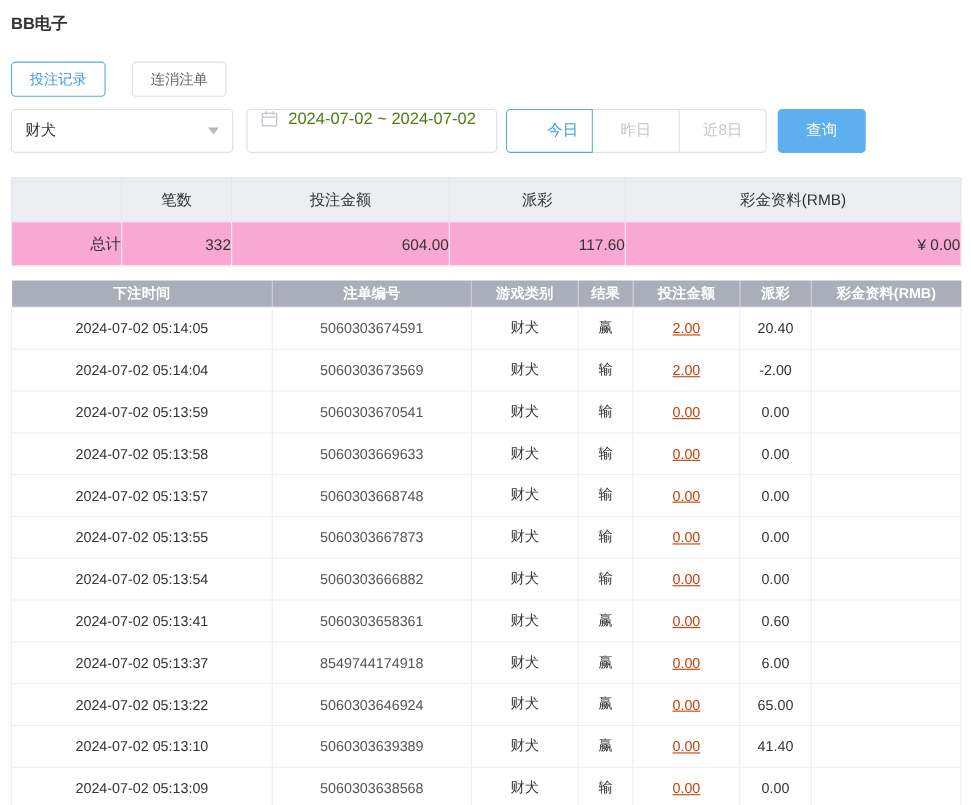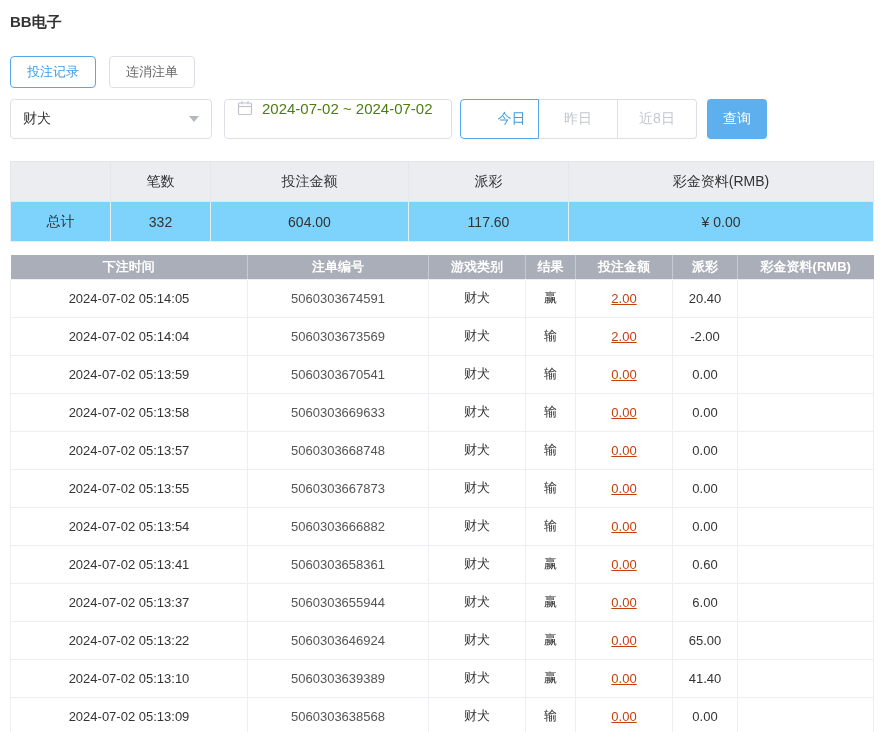--- a/index.html
+++ b/index.html
@@ -2,21 +2,21 @@
 <html><head>
 <meta charset="utf-8">
 <style>
   * { box-sizing: border-box; margin: 0; padding: 0; }
   html, body { width: 883px; height: 732px; overflow: hidden; background: #fff; }
   body { font-family: "Liberation Sans", "DejaVu Sans", sans-serif; color: #333; }
   .container { padding: 0 10px; }
 
   .page-title { padding-top: 13px; font-size: 15px; font-weight: bold; color: #333; line-height: 18px; }
 
-  .tabs { margin-top: 25px; display: flex; gap: 13px; }
+  .tabs { margin-top: 25px; display: flex; gap: 24px; }
   .tab { height: 32px; padding: 0 16px; border-radius: 4px; background: #fff; font-size: 13px;
          font-family: inherit; cursor: pointer; line-height: 30px; }
   .tab.active { border: 1px solid #57a8e8; color: #3f9be4; }
   .tab.inactive { border: 1px solid #dcdfe6; color: #666; }
 
   .filter-row { margin-top: 11px; display: flex; align-items: center; }
   .select { width: 202px; height: 40px; border: 1px solid #dcdfe6; border-radius: 4px;
             display: flex; align-items: center; justify-content: space-between;
             padding: 0 12px; font-size: 14px; color: #333; cursor: pointer; background: #fff; }
   .chevron { width: 0; height: 0; border-left: 5px solid transparent; border-right: 5px solid transparent;
@@ -28,30 +28,30 @@
 
   .btn-group { margin-left: 8px; display: flex; }
   .group-btn { height: 40px; width: 79px; background: #fff; border: 1px solid #dcdfe6;
                font-size: 14px; color: #c3c7cf; font-family: inherit; cursor: pointer; }
   .group-btn:not(:first-child) { border-left: none; }
   .group-btn:first-child { border-radius: 4px 0 0 4px; }
   .group-btn:last-child { border-radius: 0 4px 4px 0; }
   .group-btn.active { border: 1px solid #57a8e8; color: #3f9be4; padding-left: 24px; }
   .group-btn.active + .group-btn { border-left: none; }
 
-  .search-btn { margin-left: 10px; width: 60px; height: 40px; background: #5db0ed; color: #fff;
+  .search-btn { margin-left: 10px; width: 80px; height: 40px; background: #5db0ed; color: #fff;
                 border: none; border-radius: 4px; font-size: 14px; font-family: inherit; cursor: pointer; }
 
   table { border-collapse: collapse; table-layout: fixed; width: 863px; }
 
   .summary-table { margin-top: 22px; }
   .summary-table th { background: #ebedf0; height: 40px; font-weight: normal; color: #333;
                       font-size: 14px; border: 1px solid #e3e6ea; text-align: center; }
-  .summary-table td { height: 40px; text-align: center; border: 1px solid #eaedf0;
-                      font-size: 14px; color: #333; background: #7dd3fc; }
+  .summary-table td { height: 40px; text-align: right; border: 1px solid #eaedf0;
+                      font-size: 14px; color: #333; background: #f9a8d4; }
 
   .main-table { margin-top: 13px; }
   .main-table th { background: #a9aeb8; color: #fff; height: 24px; font-size: 13px; font-weight: bold;
                    text-align: center; border-right: 1px solid rgba(255,255,255,0.35); }
   .main-table th:last-child { border-right: none; }
   .main-table td { height: 38px; text-align: center; font-size: 13px; color: #333;
                    border: 1px solid #eceef1; background: #fff; }
   .main-table td.muted { color: #555; }
   .bet-link { color: #c2410c; text-decoration: underline; cursor: pointer; }
   .neg { color: #f25555; }
@@ -212,21 +212,21 @@
           <td>2024-07-02 05:13:41</td>
           <td class="muted">5060303658361</td>
           <td>财犬</td>
           <td>赢</td>
           <td><a class="bet-link">0.00</a></td>
           <td>0.60</td>
           <td></td>
         </tr>
         <tr>
           <td>2024-07-02 05:13:37</td>
-          <td class="muted">5060303655944</td>
+          <td class="muted">8549744174918</td>
           <td>财犬</td>
           <td>赢</td>
           <td><a class="bet-link">0.00</a></td>
           <td>6.00</td>
           <td></td>
         </tr>
         <tr>
           <td>2024-07-02 05:13:22</td>
           <td class="muted">5060303646924</td>
           <td>财犬</td>

